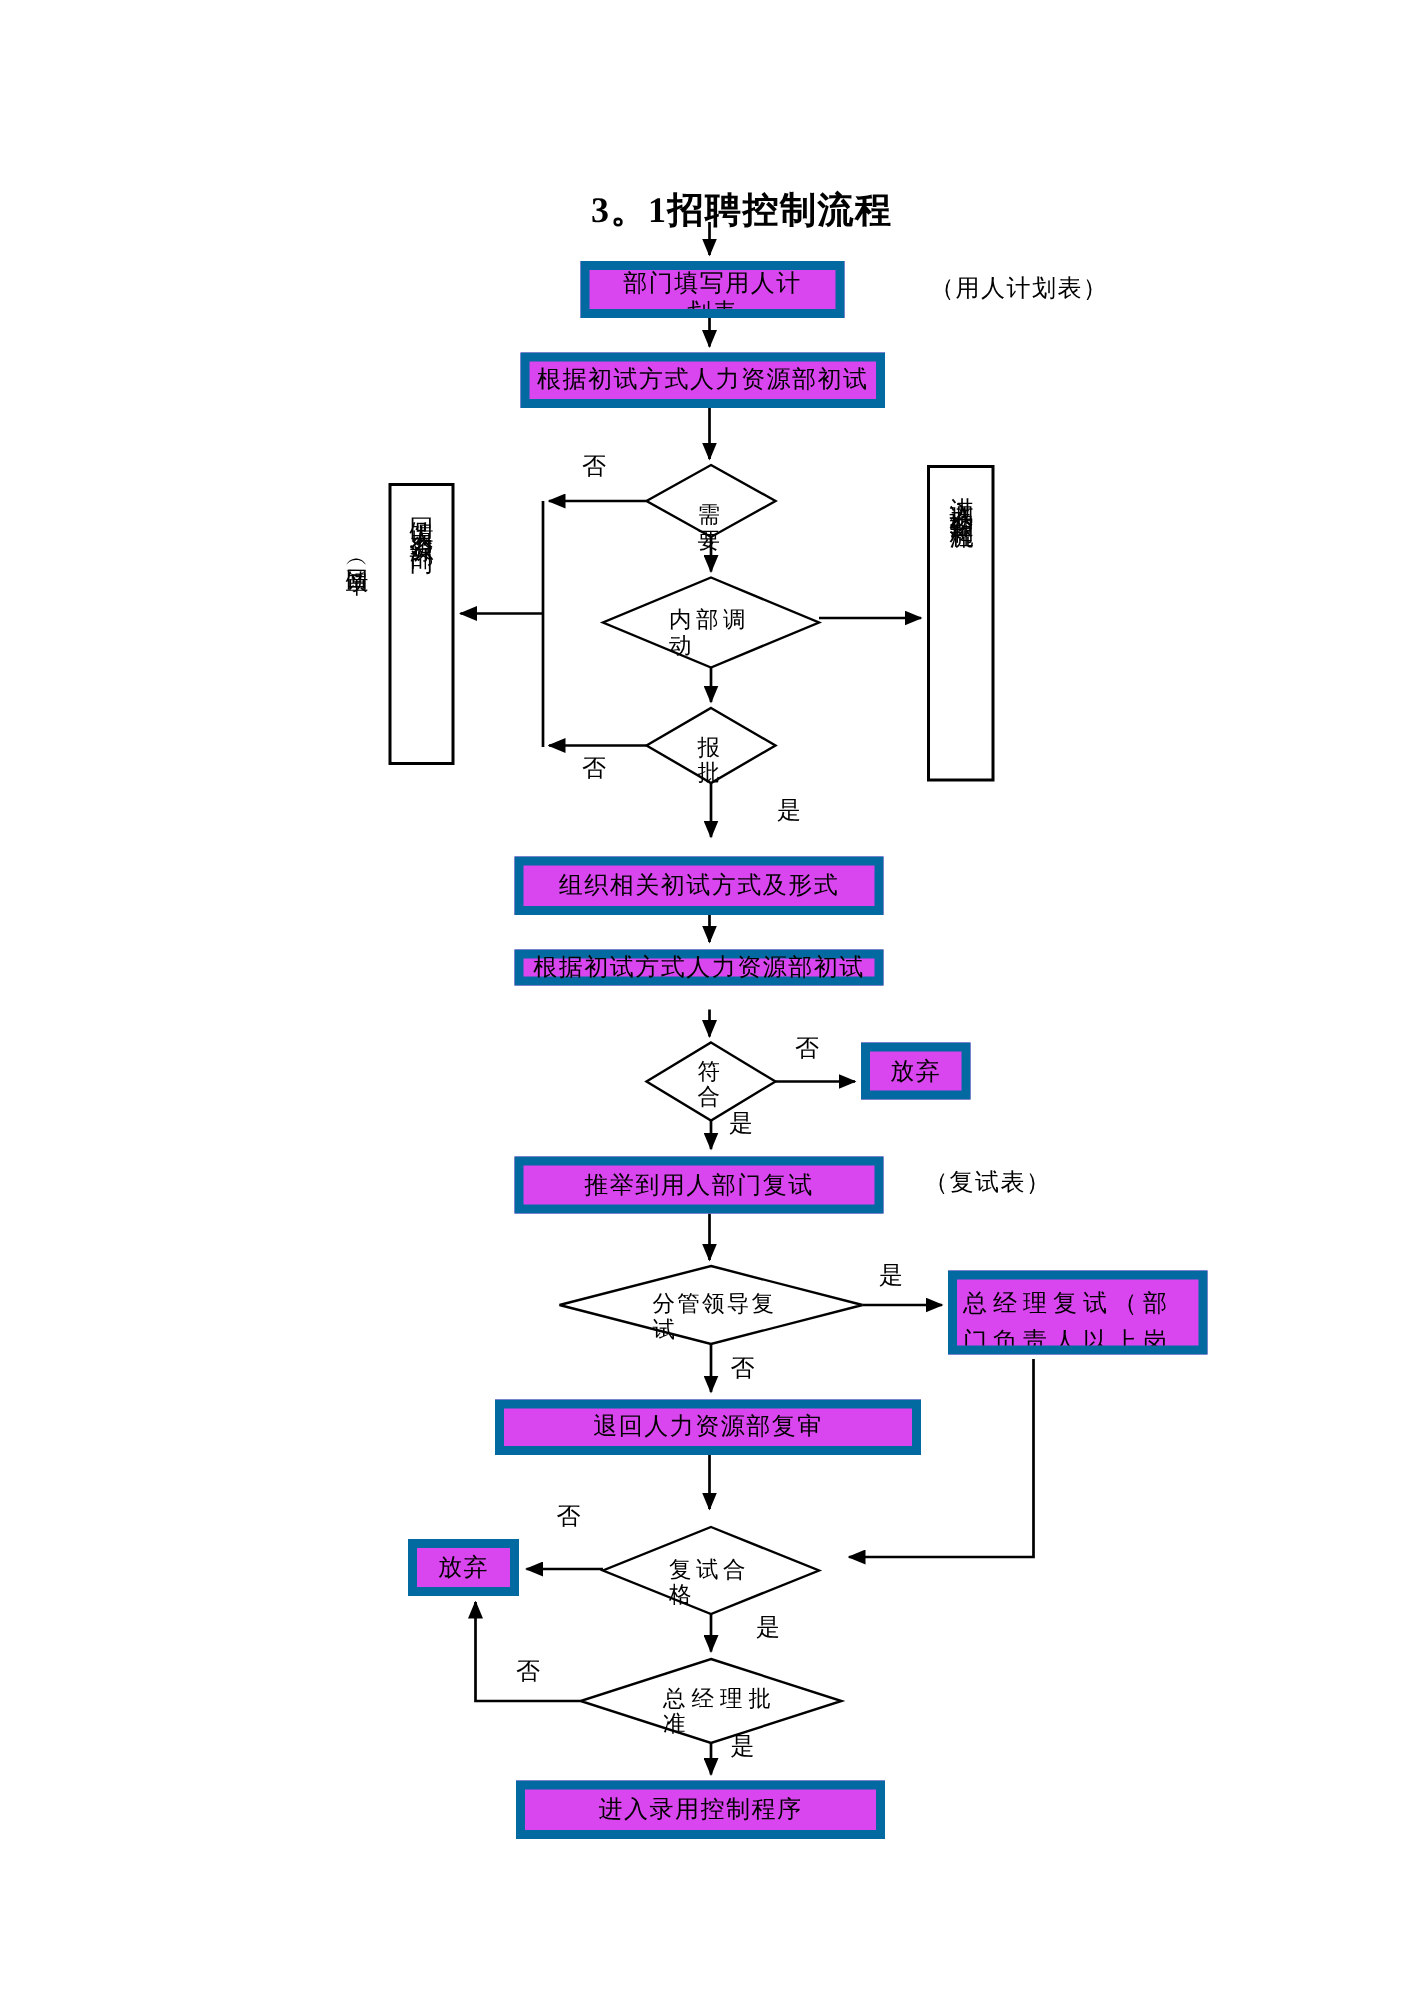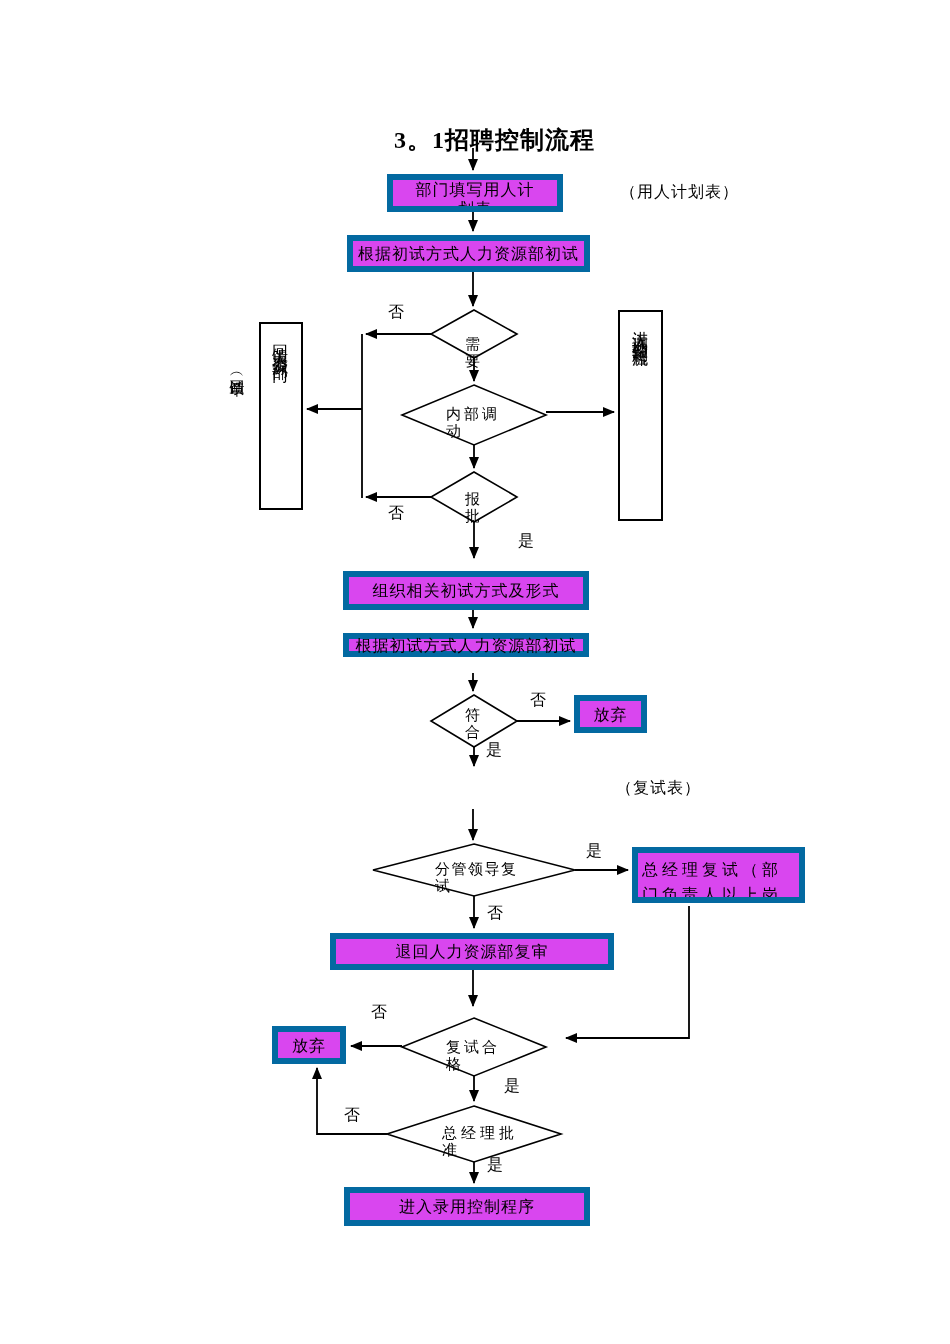--- a/index.html
+++ b/index.html
@@ -103,20 +103,23 @@
   </div>
 
   <div class="box" style="left:343px;top:633px;width:246px;height:24px;">
     <span>根据初试方式人力资源部初试</span>
   </div>
 
   <div class="box" style="left:574px;top:695px;width:73px;height:38px;">
     <span>放弃</span>
   </div>
 
+  <div class="box" style="left:343px;top:771px;width:246px;height:38px;">
+    <span>推举到用人部门复试</span>
+  </div>
 
   <div class="box block" style="left:632px;top:847px;width:173px;height:56px;text-align:left;padding:4px 4px;letter-spacing:4px;line-height:25px;overflow:hidden;">
     <span>总经理复试（部门负责人以上岗位）</span>
   </div>
 
   <div class="box" style="left:330px;top:933px;width:284px;height:37px;">
     <span>退回人力资源部复审</span>
   </div>
 
   <div class="box" style="left:272px;top:1026px;width:74px;height:38px;">

